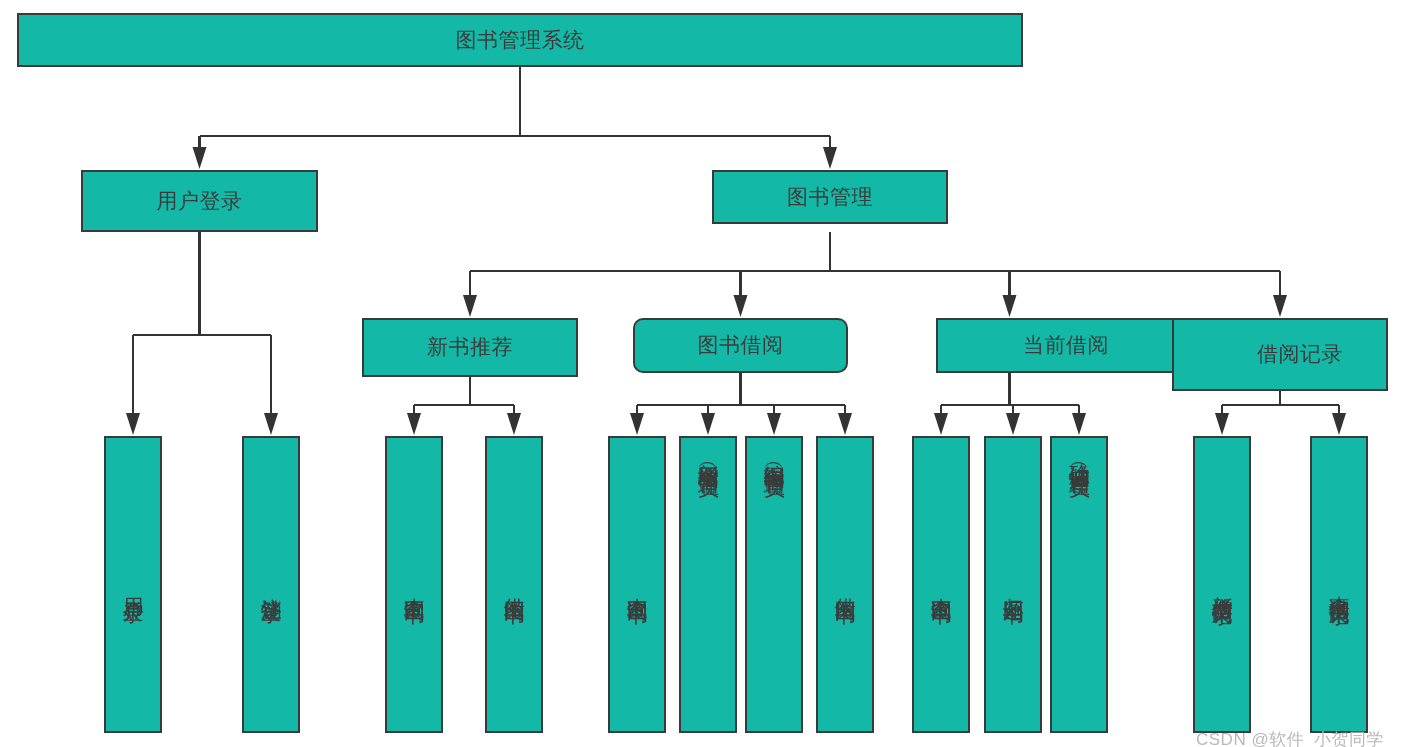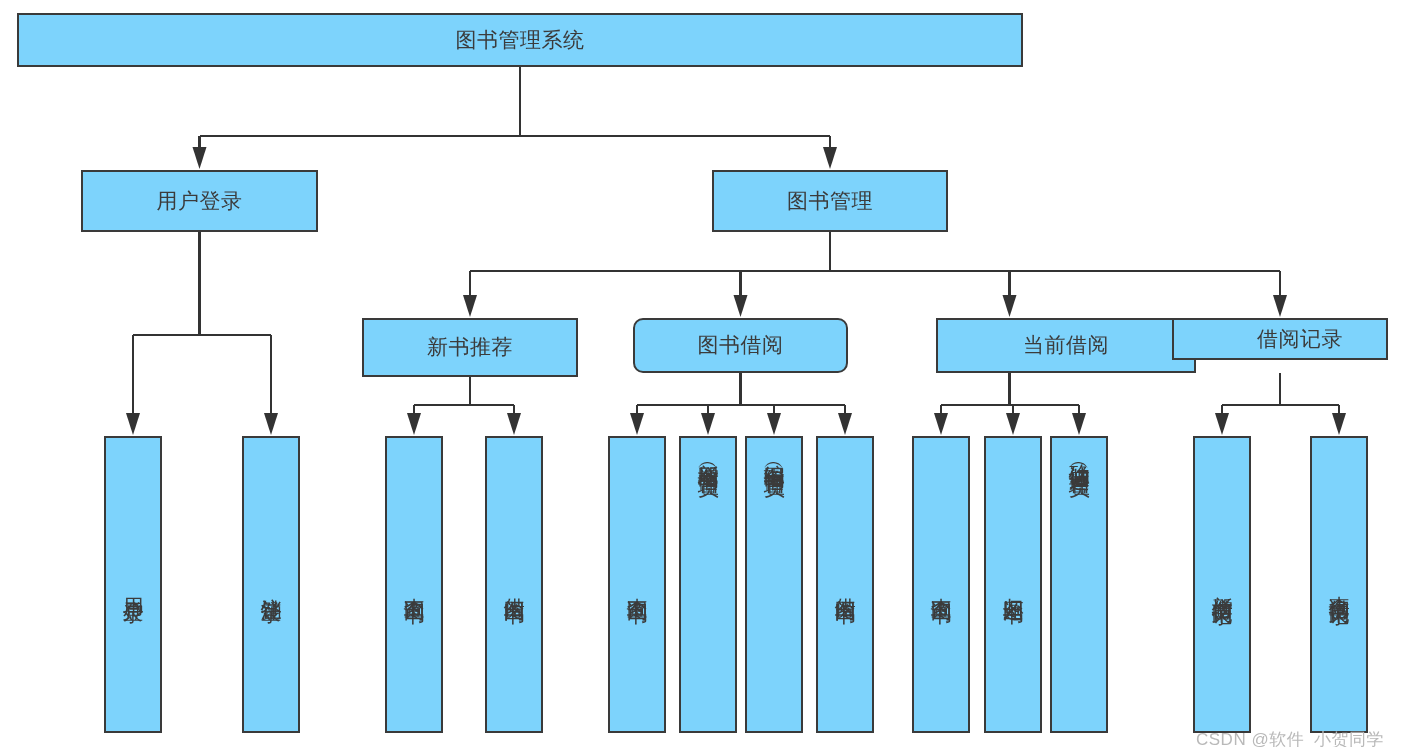--- a/index.html
+++ b/index.html
@@ -5,21 +5,21 @@
 <style>
   html,body{margin:0;padding:0;background:#ffffff;}
   body{
     font-family:"Liberation Sans","DejaVu Sans",sans-serif;
     width:1405px;height:747px;overflow:hidden;position:relative;
   }
   #chart-root{position:relative;width:1405px;height:747px;}
   svg#tree-svg{position:absolute;left:0;top:0;width:1405px;height:747px;display:block;}
   .node-box{
     position:absolute;
-    background:#7dd3fc;
+    background:#14b8a6;
     border:2px solid #3a3a3a;
     box-sizing:border-box;
     display:flex;
     align-items:center;
     justify-content:center;
     text-align:center;
   }
   .node-label{
     color:#3b3b3b;
     font-size:21px;
@@ -112,33 +112,33 @@
       <line x1="1339" y1="405" x2="1339" y2="415" stroke="#333333" stroke-width="2.4" shape-rendering="crispEdges"></line>
       <polygon points="1332,413 1346,413 1339,435" fill="#333333"></polygon>
     </svg>
   <div id="node-layer">
       <div class="node-box" style="left: 17px; top: 13px; width: 1006px; height: 54px;">
         <span class="node-label">图书管理系统</span>
       </div>
       <div class="node-box" style="left: 81px; top: 170px; width: 237px; height: 62px;">
         <span class="node-label">用户登录</span>
       </div>
-      <div class="node-box" style="left: 712px; top: 170px; width: 236px; height: 62px;">
+      <div class="node-box" style="left: 712px; top: 170px; width: 236px; height: 54px;">
         <span class="node-label">图书管理</span>
       </div>
       <div class="node-box" style="left: 362px; top: 318px; width: 216px; height: 59px;">
         <span class="node-label">新书推荐</span>
       </div>
       <div class="node-box" style="left: 633px; top: 318px; width: 215px; height: 55px; border-radius: 10px;">
         <span class="node-label">图书借阅</span>
       </div>
       <div class="node-box" style="left: 902px; top: 318px; width: 260px; height: 55px; margin-left: 34px;">
         <span class="node-label">当前借阅</span>
       </div>
-      <div class="node-box" style="left: 1172px; top: 318px; width: 216px; height: 42px; padding-left: 40px;">
+      <div class="node-box" style="left: 1172px; top: 318px; width: 216px; height: 73px; padding-left: 40px;">
         <span class="node-label">借阅记录</span>
       </div>
       <div class="node-box vertical centered" style="left: 104px; top: 436px; width: 58px; height: 297px;">
         <span class="node-label">用户登录</span>
       </div>
       <div class="node-box vertical centered" style="left: 242px; top: 436px; width: 58px; height: 297px;">
         <span class="node-label">注销登录</span>
       </div>
       <div class="node-box vertical centered" style="left: 385px; top: 436px; width: 58px; height: 297px;">
         <span class="node-label">查询图书</span>

